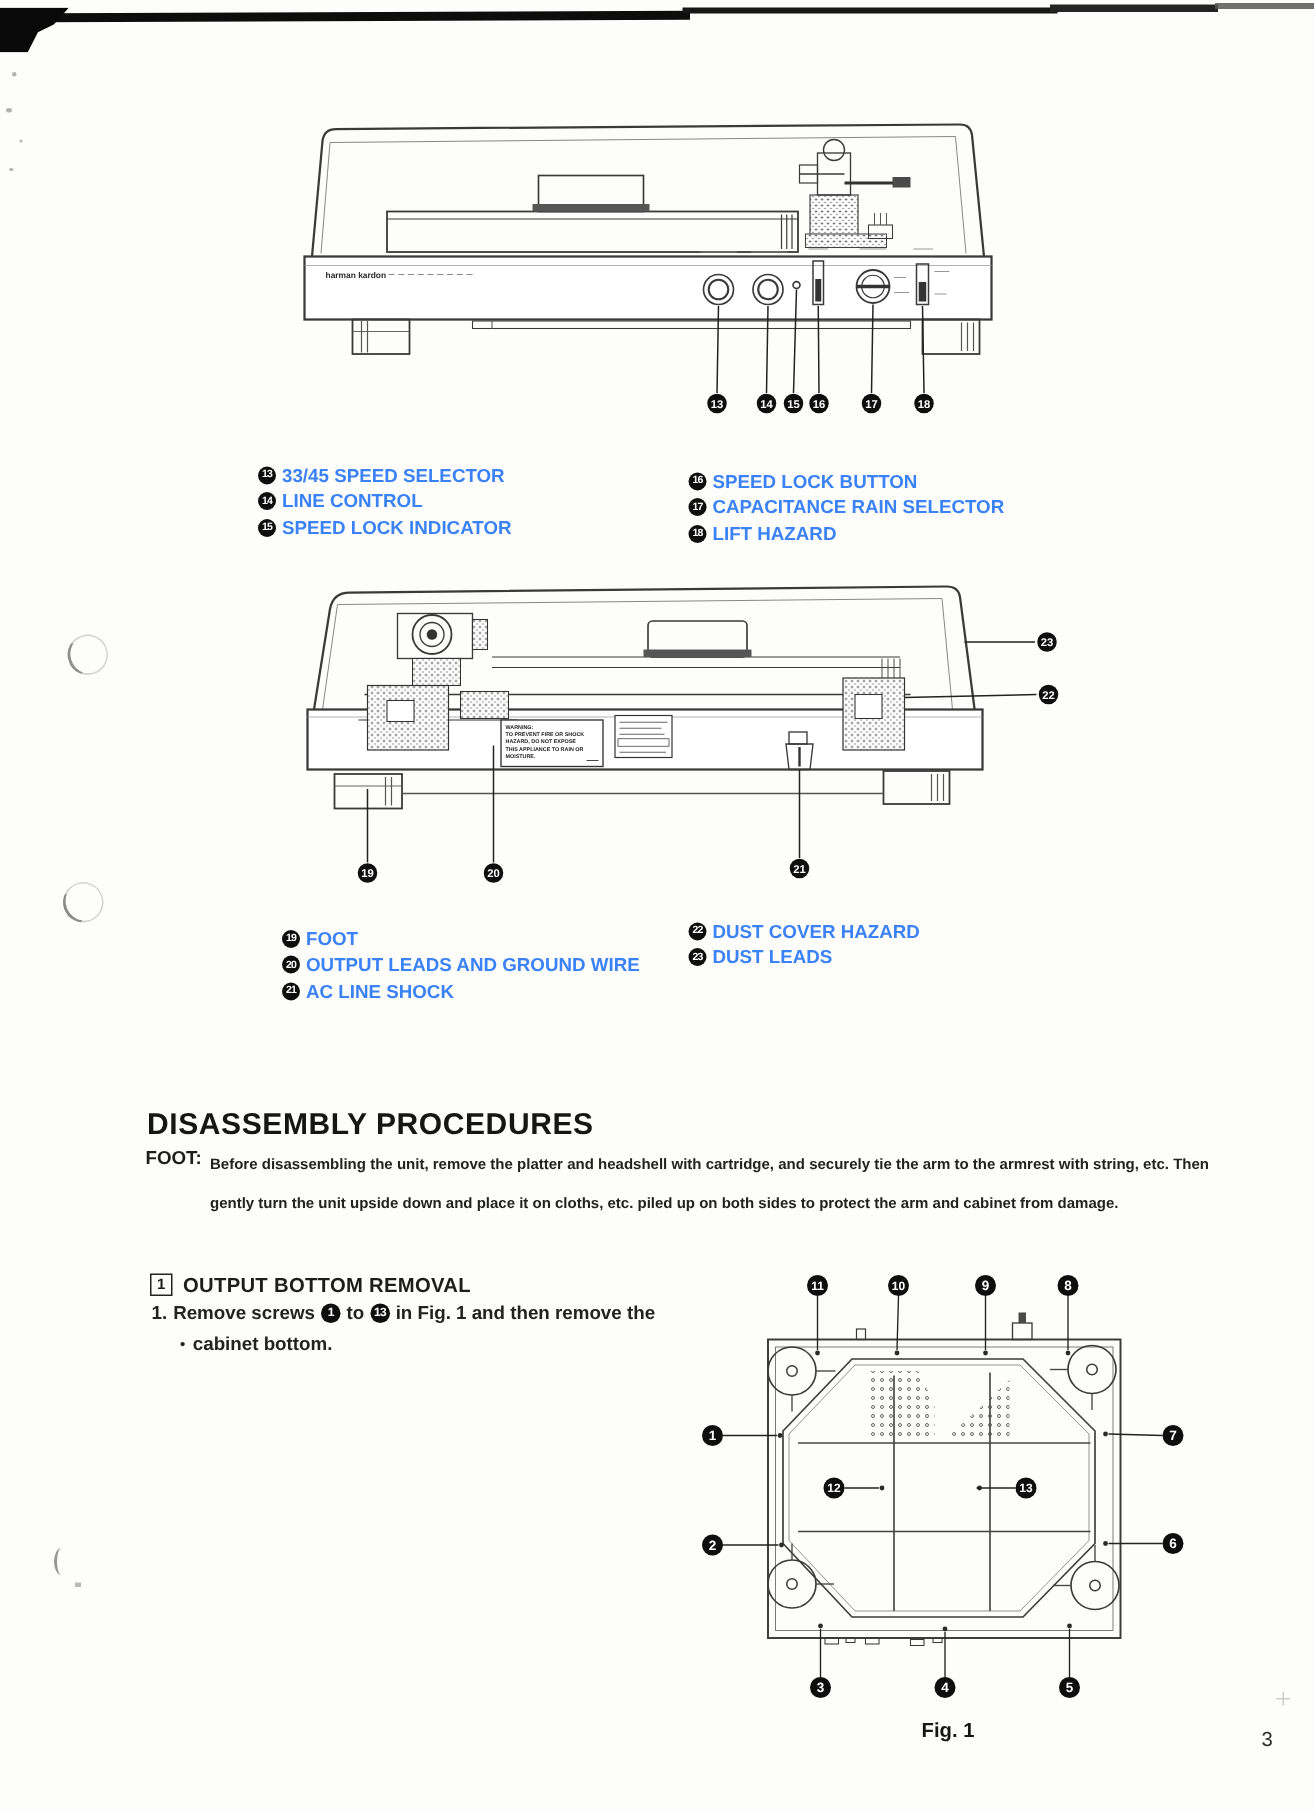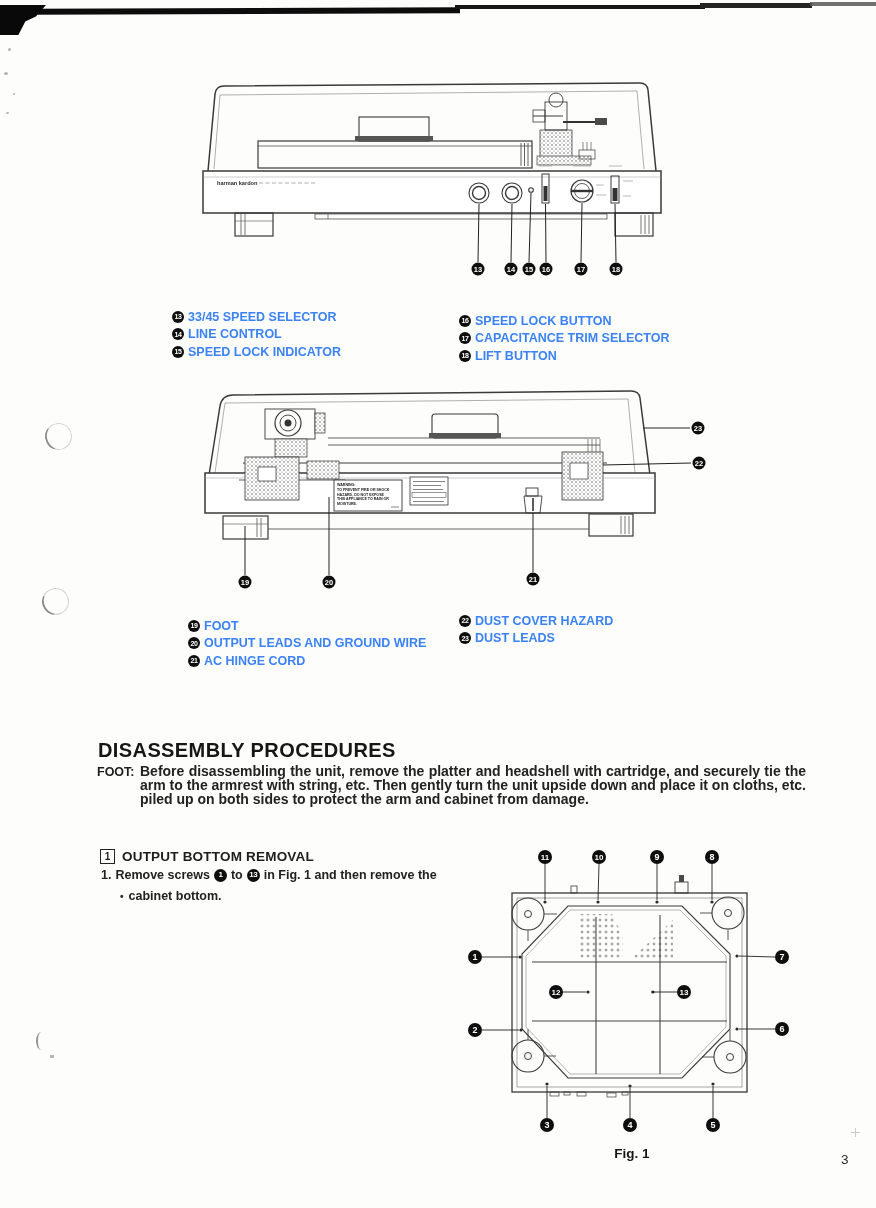--- a/index.html
+++ b/index.html
@@ -50,21 +50,21 @@
   .leg-fl { left:172px; top:308px; }
   .leg-fr { left:459px; top:300px;margin-top:12px; }
   .leg-rl { left:188px; top:617px; }
   .leg-rr { left:459px; top:612px; }
 
   
   .h-title { position:absolute; left:98px; top:739px; font-size:20px; font-weight:bold;
     letter-spacing:.4px; color:#161616; }
   .note-label { position:absolute; left:97px; top:765px; font-size:12.5px; font-weight:bold; }
   .note-text { position:absolute; left:140px; top:764px; width:666px;
-    font-size:14px; font-weight:bold; line-height:14px; text-align:justify; color:#222; }
+    font-size:10px; font-weight:bold; line-height:26px; text-align:justify; color:#222; }
   .subsec { position:absolute; left:100px; top:849px; display:flex; align-items:center; gap:7px; }
   .numbox { display:inline-flex; align-items:center; justify-content:center;
     width:15px; height:15px; border:1.4px solid #222; font-size:10px; font-weight:bold; }
   .subsec-title { font-size:13.5px; font-weight:bold; letter-spacing:.2px; }
   .step { position:absolute; left:101px; top:868px; display:flex; align-items:center; gap:4px;
     font-size:12.5px; font-weight:bold; color:#222; }
   .step .cnum { width:13px; height:13px; font-size:8px; }
   .step-line2 { position:absolute; left:120px; top:889px; display:flex; align-items:center; gap:5px;
     font-size:12.5px; font-weight:bold; color:#222; }
   .bullet { font-size:10px; }
@@ -242,25 +242,25 @@
       <span class="clabel">SPEED LOCK INDICATOR</span>
     </div>
   </div>
   <div class="legend leg-fr">
     <div class="legend-row">
       <span class="cnum">16</span>
       <span class="clabel">SPEED LOCK BUTTON</span>
     </div>
     <div class="legend-row">
       <span class="cnum">17</span>
-      <span class="clabel">CAPACITANCE TRIM SELECTOR</span>
+      <span class="clabel">CAPACITANCE RAIN SELECTOR</span>
     </div>
     <div class="legend-row">
       <span class="cnum">18</span>
-      <span class="clabel">LIFT BUTTON</span>
+      <span class="clabel">LIFT HAZARD</span>
     </div>
   </div>
 
   <svg class="fig" style="left:195px; top:385px;" width="530" height="215" viewBox="0 0 530 215">
     <g>
       <path class="lw" d="M14,90 L25,21 Q27,10 38,10 L436,6 Q444,6 445,13 L455,90" stroke-width="1.5"></path>
       <path d="M20,88 L30,18 L433,14 L440,88" fill="none" stroke="#7a7a7a" stroke-width="0.6"></path>
       <line x1="133" y1="53" x2="405" y2="53" stroke="#3a3a3a" stroke-width="0.8"></line>
       <line x1="133" y1="60" x2="405" y2="60" stroke="#3a3a3a" stroke-width="0.8"></line>
       <line x1="48" y1="78" x2="412" y2="78" stroke="#3a3a3a" stroke-width="1"></line>
@@ -365,21 +365,21 @@
     <div class="legend-row">
       <span class="cnum">19</span>
       <span class="clabel">FOOT</span>
     </div>
     <div class="legend-row">
       <span class="cnum">20</span>
       <span class="clabel">OUTPUT LEADS AND GROUND WIRE</span>
     </div>
     <div class="legend-row">
       <span class="cnum">21</span>
-      <span class="clabel">AC HINGE CORD</span>
+      <span class="clabel">AC LINE SHOCK</span>
     </div>
   </div>
   <div class="legend leg-rr">
     <div class="legend-row">
       <span class="cnum">22</span>
       <span class="clabel">DUST COVER HAZARD</span>
     </div>
     <div class="legend-row">
       <span class="cnum">23</span>
       <span class="clabel">DUST LEADS</span>

